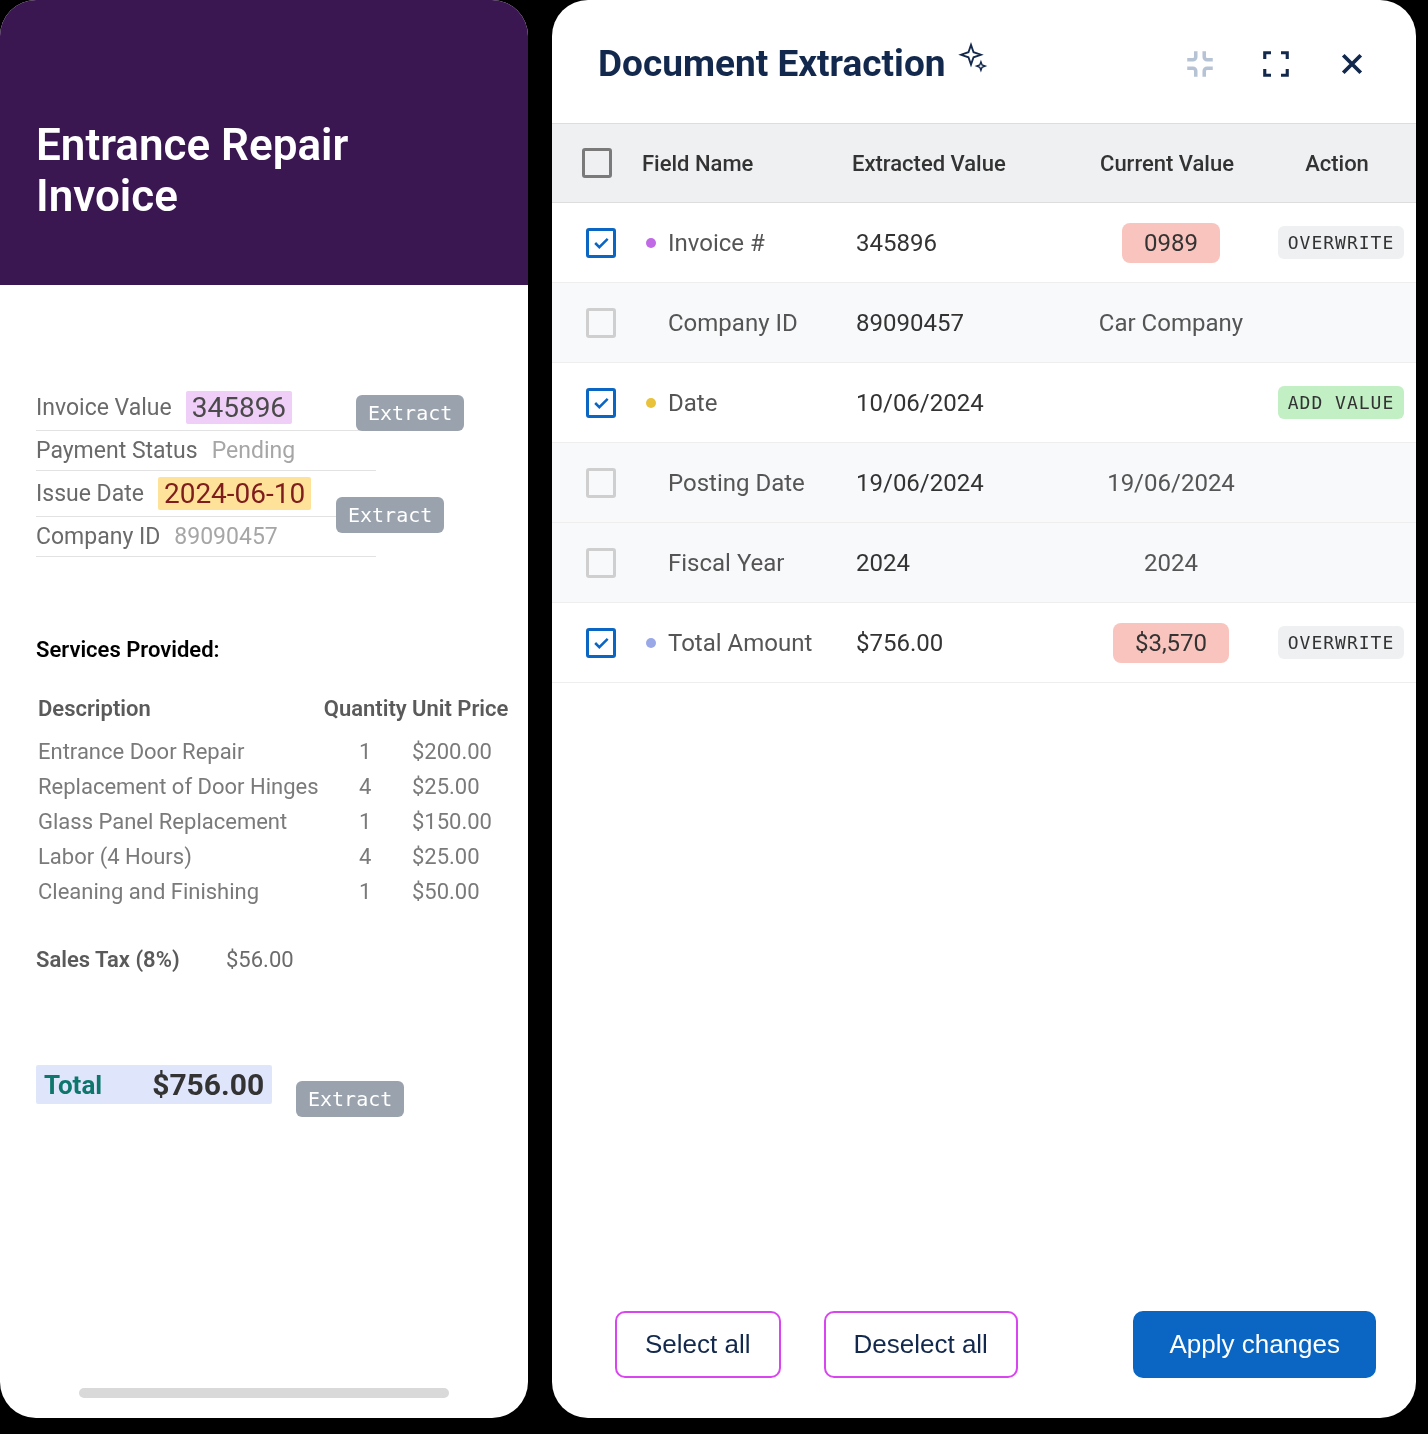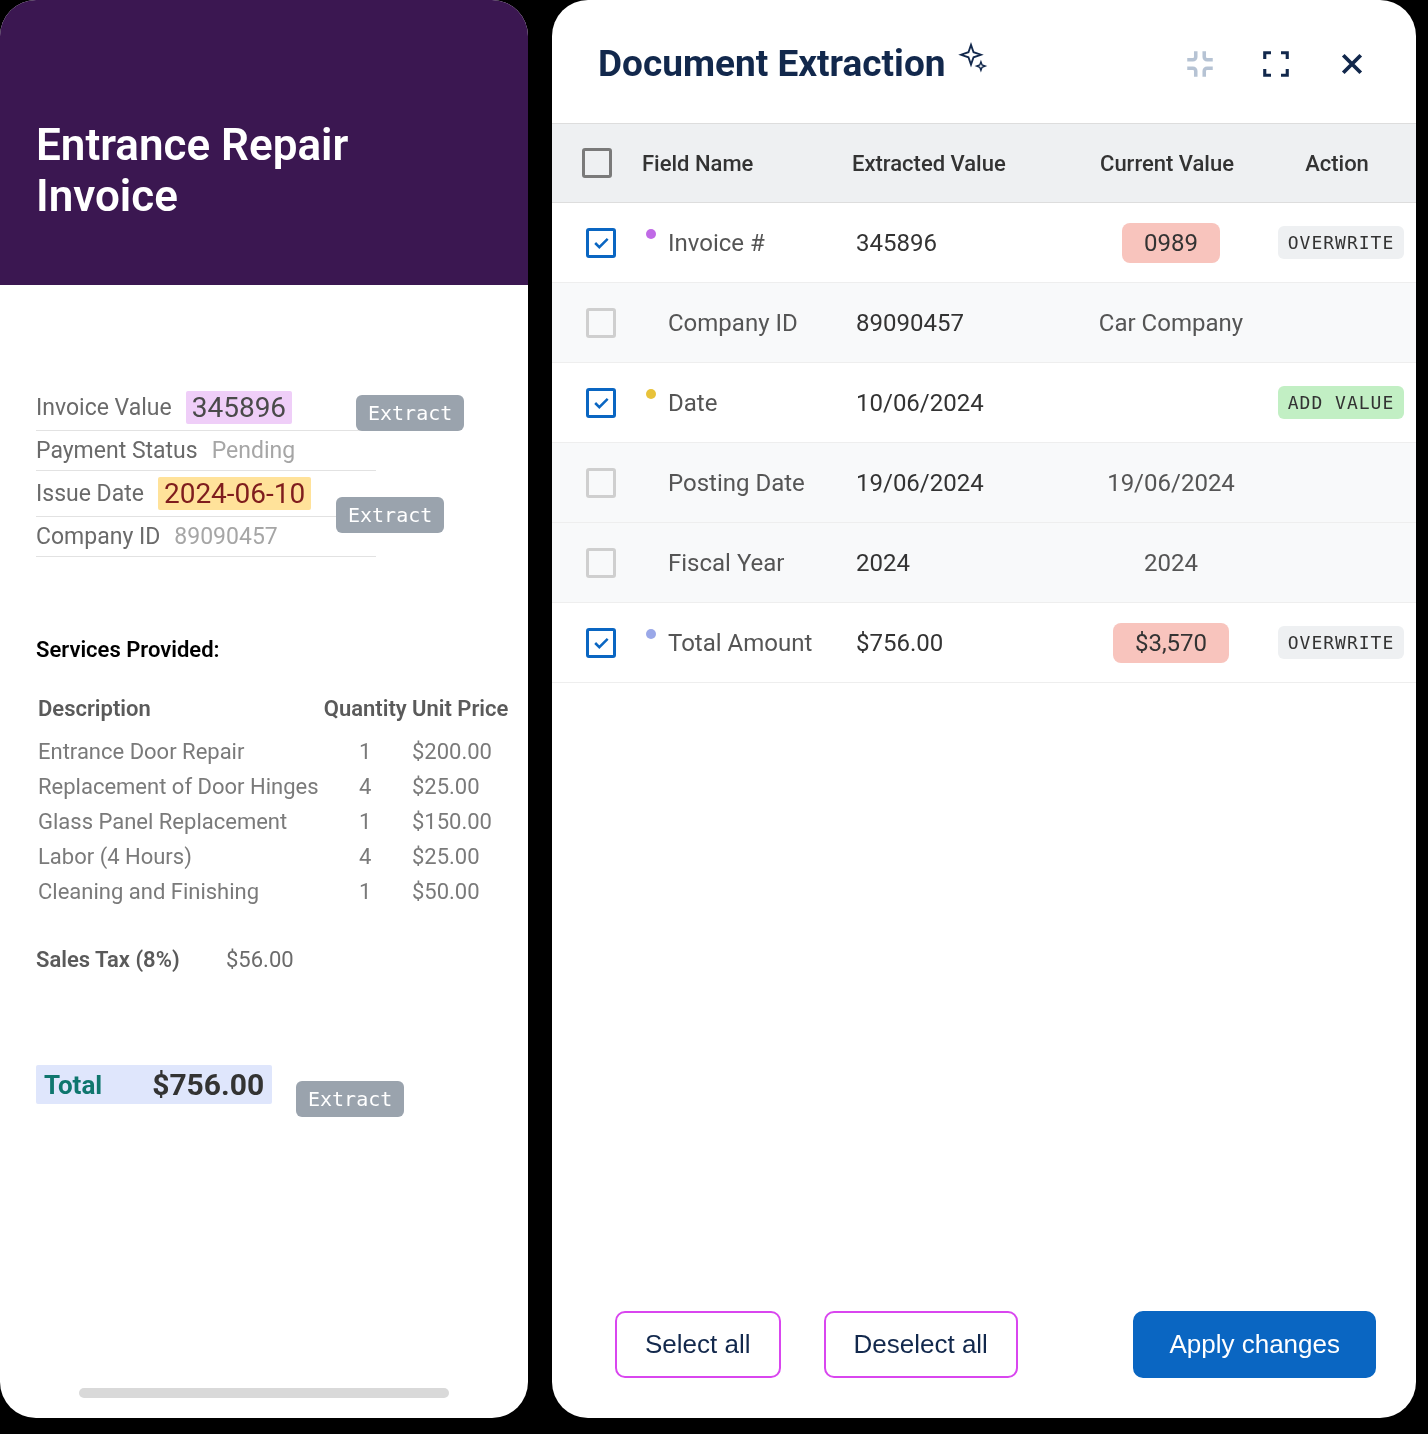--- a/index.html
+++ b/index.html
@@ -145,21 +145,21 @@
   .ext-row {
     display:grid;
     grid-template-columns: 90px 210px 220px 190px 150px;
     align-items:center;
     height:80px;
     padding-left:4px;
     font-size:24px;
     border-bottom:1px solid #eee;
   }
   .ext-row.inactive { background:#f8f9fa; color:#555;}
-  .ext-row .fname { display:flex; gap:12px; color:#555; }
+  .ext-row .fname { display:flex; align-items:center; gap:12px; color:#555; }
   .dot { width:10px; height:10px; border-radius:50%; display:inline-block;}
   .dot-purple{background:#c06ae6;}
   .dot-yellow{background:#e8c23a;}
   .dot-blue{background:#9aa8e8;}
   .extval { color:#333; }
   .curval { text-align:center; }
   .pill { display:inline-block; padding:6px 22px; border-radius:8px; font-size:24px; background:#f8c4bd; color:#333;}
   .action-cell { text-align:center; }
   .action-btn {
     font-family: ui-monospace, Menlo, Consolas, monospace;

